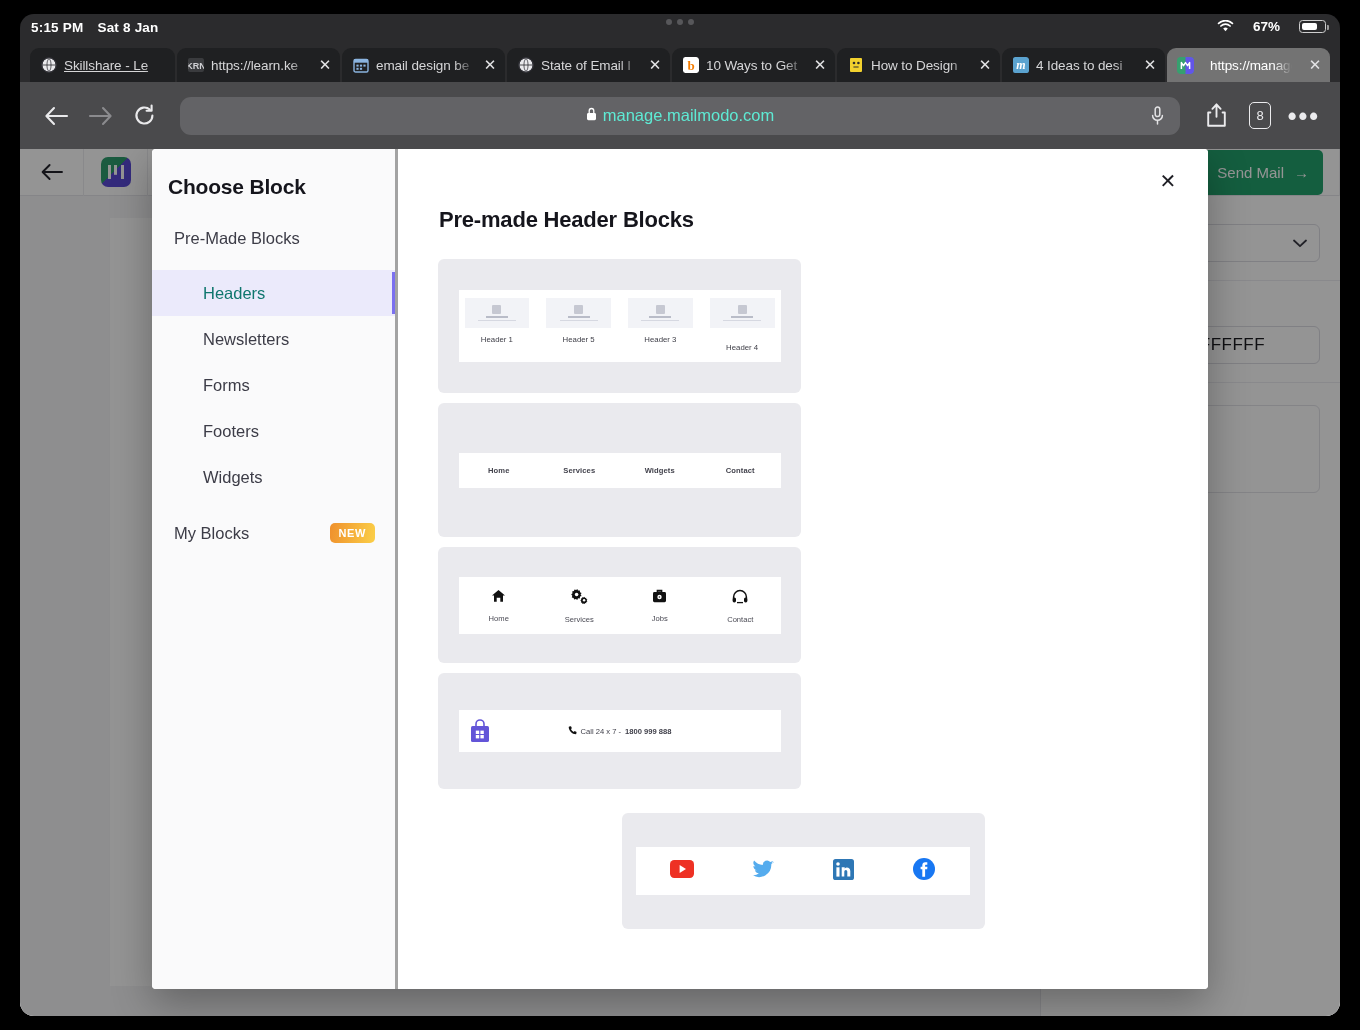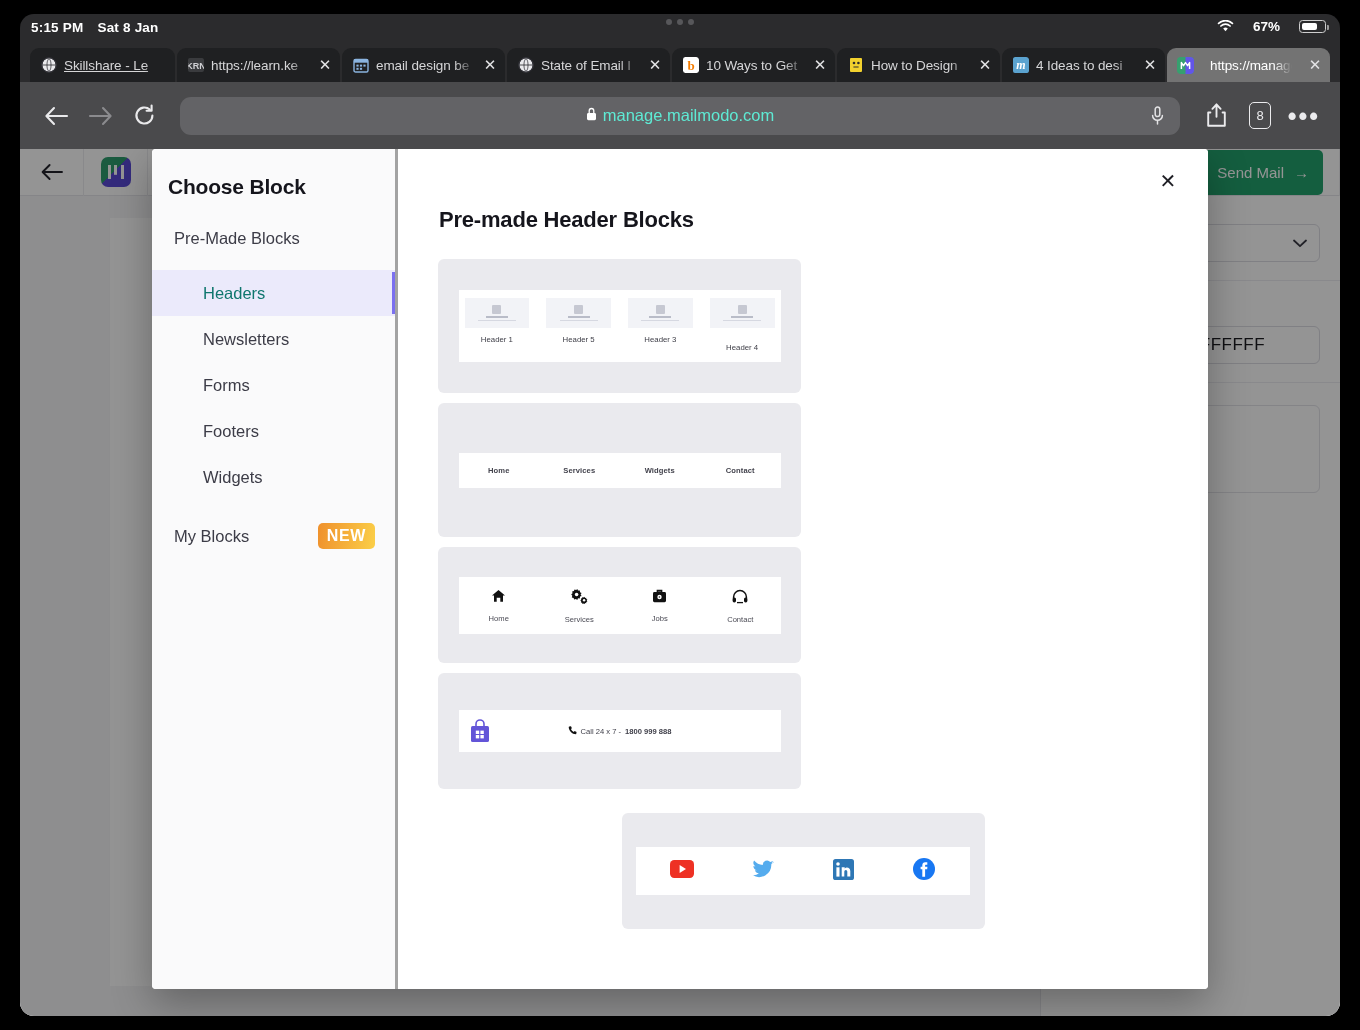--- a/index.html
+++ b/index.html
@@ -241,21 +241,21 @@
   .side-item.active {
     background: #ebeafb; color: #0f766e;
   }
   .side-item.active::after {
     content: ""; position: absolute; right: 0; top: 2px; bottom: 2px;
     width: 3px; background: #7b70f0;
   }
   .badge-new {
     background: linear-gradient(100deg,#f0922f 0%, #f9c council 100%);
     background: linear-gradient(100deg,#ef902c 0%, #fbcf48 100%);
-    color: #fff; font-size: 16px; font-weight: bold;
+    color: #fff; font-size: 11px; font-weight: bold;
     padding: 4px 9px; border-radius: 5px; letter-spacing: .6px;
   }
 
   #modal-main {
     flex: 1 1 auto; position: relative; background: #fff; padding: 0 40px;
   }
   #modal-close {
     position: absolute; right: 28px; top: 20px;
     width: 24px; height: 24px; color: #1e1e24;
     display: flex; align-items: center; justify-content: center;

